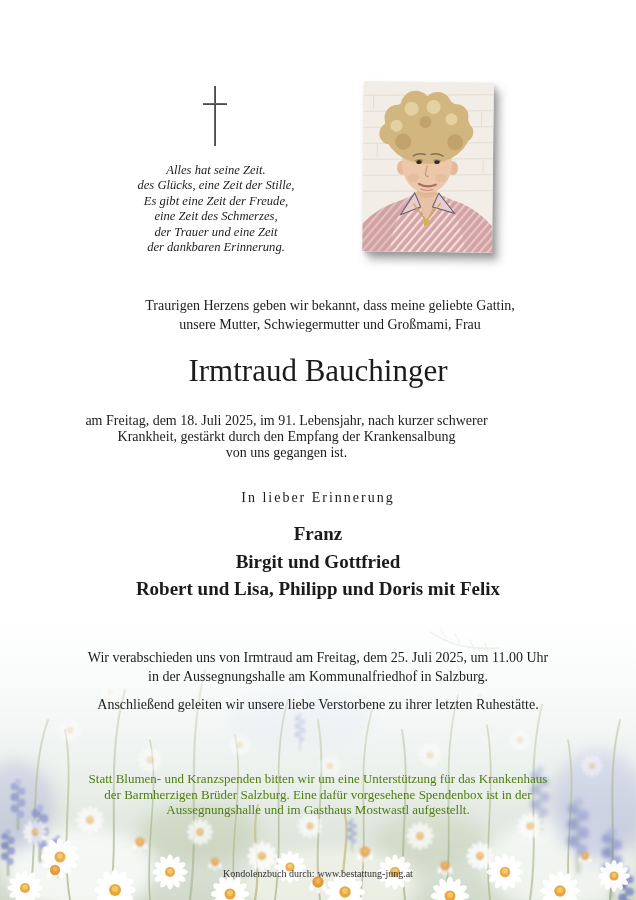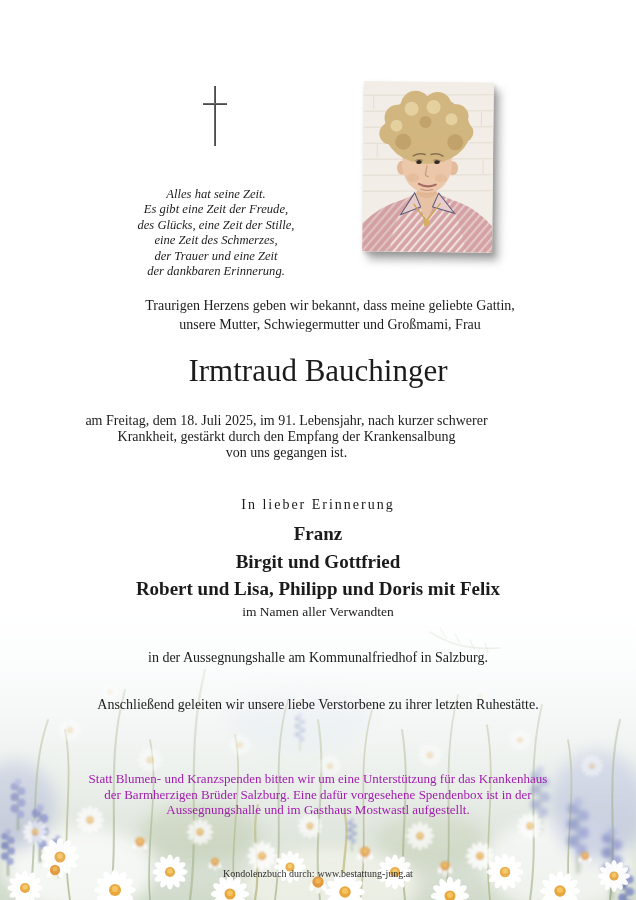--- a/index.html
+++ b/index.html
@@ -12,47 +12,47 @@
     color:#1b1b1b;
   }
   
   .cross{position:absolute;left:203px;top:86px;width:24px;height:60px;z-index:3;}
   .cross .v{position:absolute;left:11px;top:0;width:2px;height:60px;
     background:linear-gradient(90deg,#777,#3d3d3d);}
   .cross .h{position:absolute;left:0;top:17px;width:24px;height:2px;
     background:linear-gradient(180deg,#777,#3d3d3d);}
   
   .verse{position:absolute;left:86px;top:163px;width:260px;z-index:3;
-    text-align:center;font-style:italic;font-size:12.6px;line-height:15.4px;color:#1c1c1c;margin-top:24px;}
+    text-align:center;font-style:italic;font-size:12.6px;line-height:15.4px;color:#1c1c1c;}
   
   .photo{position:absolute;left:363px;top:82px;width:130px;height:170px;z-index:3;
     transform:rotate(0.6deg);
     box-shadow:6px 8px 8px rgba(95,95,95,.5), 2px 3px 4px rgba(120,120,120,.35);
     background:#f2eee7;}
   .photo svg{display:block;}
   
   .cline{width:100%;text-align:center;}
   .announcement{position:absolute;left:0;top:297px;width:636px;z-index:3;
     font-size:14px;line-height:18.5px;padding-left:12px;}
   .deceased-name{position:absolute;left:0;top:352px;width:636px;z-index:3;
     font-size:31px;line-height:38px;font-weight:400;text-align:center;margin:0;}
   .death-details{position:absolute;left:0;top:413px;width:573px;z-index:3;
     font-size:14px;line-height:16px;}
   .remembrance{position:absolute;left:0;top:490px;width:636px;z-index:3;
-    font-size:14px;letter-spacing:2px;text-align:center;margin-top:7px;}
+    font-size:14px;letter-spacing:2px;text-align:center;}
   .mourners{position:absolute;left:0;top:520px;width:636px;z-index:3;
     font-size:19px;line-height:27.5px;font-weight:bold;}
   .on-behalf{position:absolute;left:0;top:604px;width:636px;z-index:3;
     font-size:13.5px;text-align:center;}
   .farewell{position:absolute;left:0;top:649px;width:636px;z-index:3;
     font-size:14px;line-height:18.5px;}
   .procession{position:absolute;left:0;top:697px;width:636px;z-index:3;
     font-size:14px;text-align:center;}
   .donation{position:absolute;left:0;top:771px;width:636px;z-index:3;
-    font-size:13px;line-height:15.5px;color:#a21caf;}
+    font-size:13px;line-height:15.5px;color:#4d7c0f;}
   .footer{position:absolute;left:0;top:868px;width:636px;z-index:3;
     font-size:10px;text-align:center;color:#2e2e2e;}
   .footer .url{margin-left:3px;}
   
   .meadow{position:absolute;left:0;top:570px;width:636px;height:330px;z-index:0;}
   .meadow-fade{position:absolute;left:0;top:570px;width:636px;height:330px;z-index:1;
     background:linear-gradient(180deg,
       #ffffff 0%,
       rgba(255,255,255,.92) 10%,
       rgba(255,255,255,.70) 28%,
@@ -223,22 +223,22 @@
   </div>
   <div class="meadow-fade"></div>
 
   <div class="cross">
     <div class="v"></div>
     <div class="h"></div>
   </div>
 
   <div class="verse">
     <div>Alles hat seine Zeit.</div>
+    <div>des Glücks, eine Zeit der Stille,</div>
     <div>Es gibt eine Zeit der Freude,</div>
-    <div>des Glücks, eine Zeit der Stille,</div>
     <div>eine Zeit des Schmerzes,</div>
     <div>der Trauer und eine Zeit</div>
     <div>der dankbaren Erinnerung.</div>
   </div>
 
   <div class="photo">
     <svg width="130" height="170" viewBox="0 0 130 170" xmlns="http://www.w3.org/2000/svg">
       <defs>
         <pattern id="blouse-stripes" width="6" height="6" patternUnits="userSpaceOnUse" patternTransform="rotate(40)">
           <rect width="6" height="6" fill="#d7a4a6"></rect>
@@ -334,23 +334,23 @@
     <div class="cline">von uns gegangen ist.</div>
   </div>
 
   <div class="remembrance">In lieber Erinnerung</div>
 
   <div class="mourners">
     <div class="cline">Franz</div>
     <div class="cline">Birgit und Gottfried</div>
     <div class="cline">Robert und Lisa, Philipp und Doris mit Felix</div>
   </div>
-  <div class="on-behalf">im Namen aller Verwandten</div>
 
   <div class="farewell">
+    <div class="cline">Wir verabschieden uns von Irmtraud am Freitag, dem 25. Juli 2025, um 11.00 Uhr</div>
     <div class="cline">in der Aussegnungshalle am Kommunalfriedhof in Salzburg.</div>
   </div>
   <div class="procession">Anschließend geleiten wir unsere liebe Verstorbene zu ihrer letzten Ruhestätte.</div>
 
   <div class="donation">
     <div class="cline">Statt Blumen- und Kranzspenden bitten wir um eine Unterstützung für das Krankenhaus</div>
     <div class="cline">der Barmherzigen Brüder Salzburg. Eine dafür vorgesehene Spendenbox ist in der</div>
     <div class="cline">Aussegnungshalle und im Gasthaus Mostwastl aufgestellt.</div>
   </div>
 

